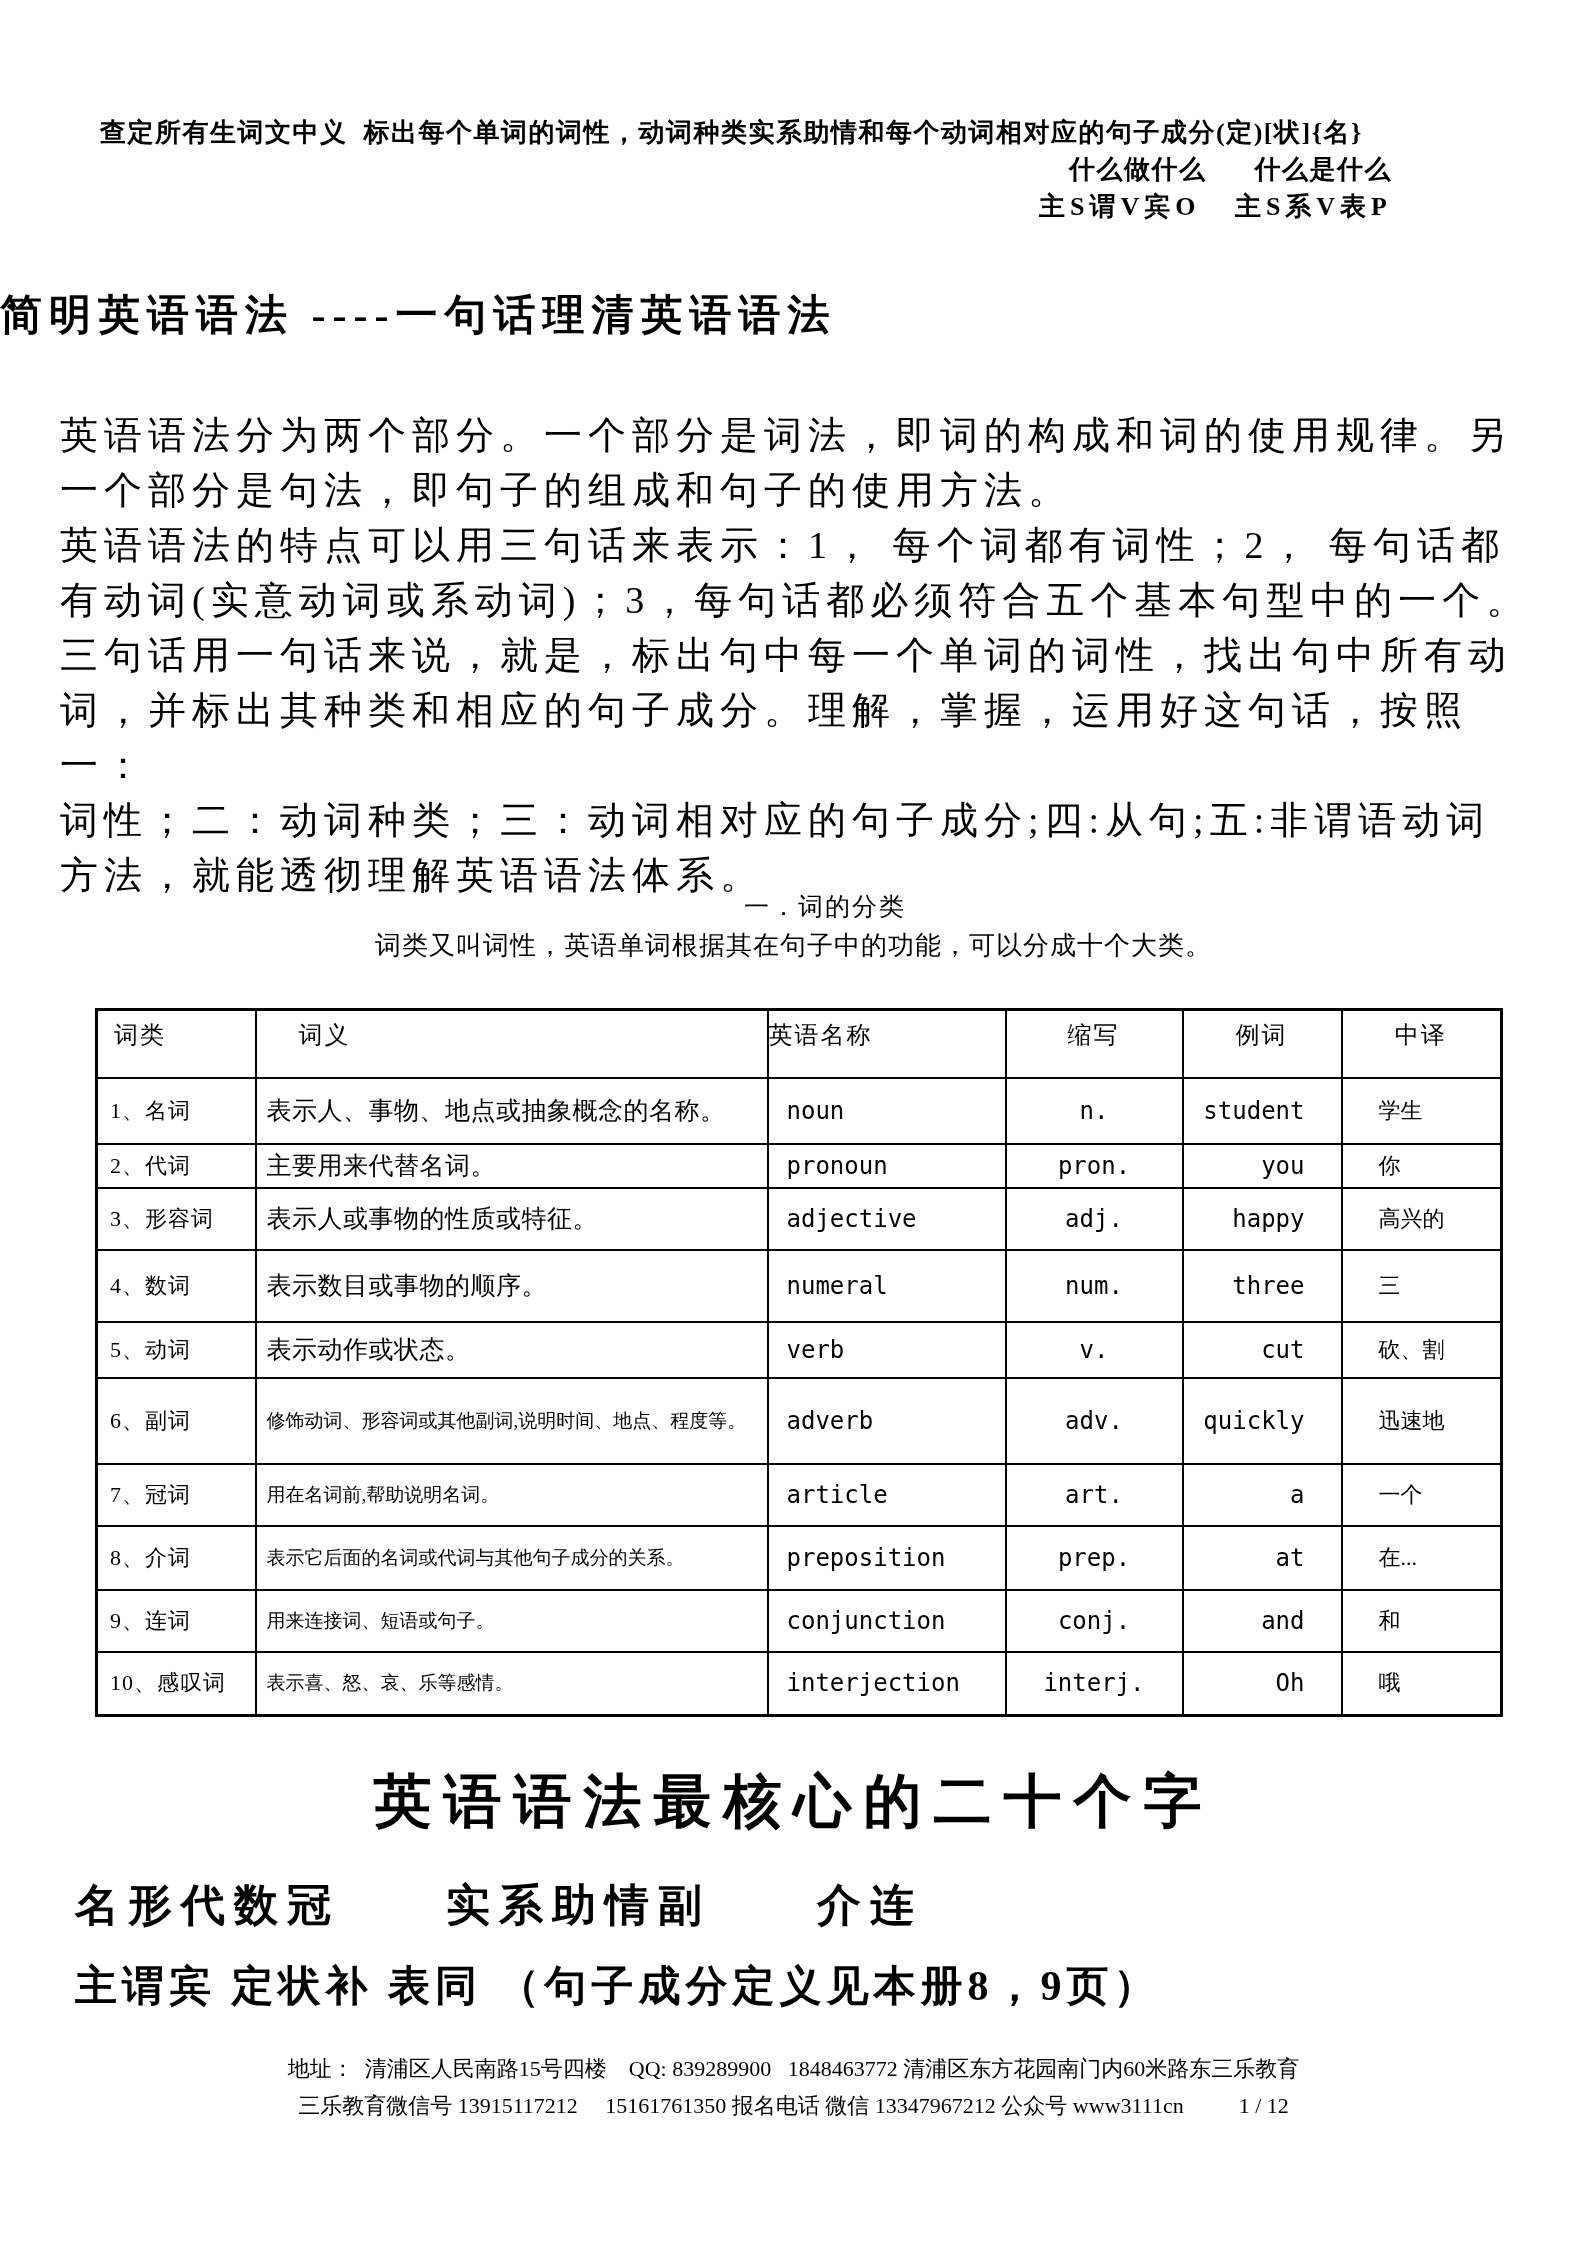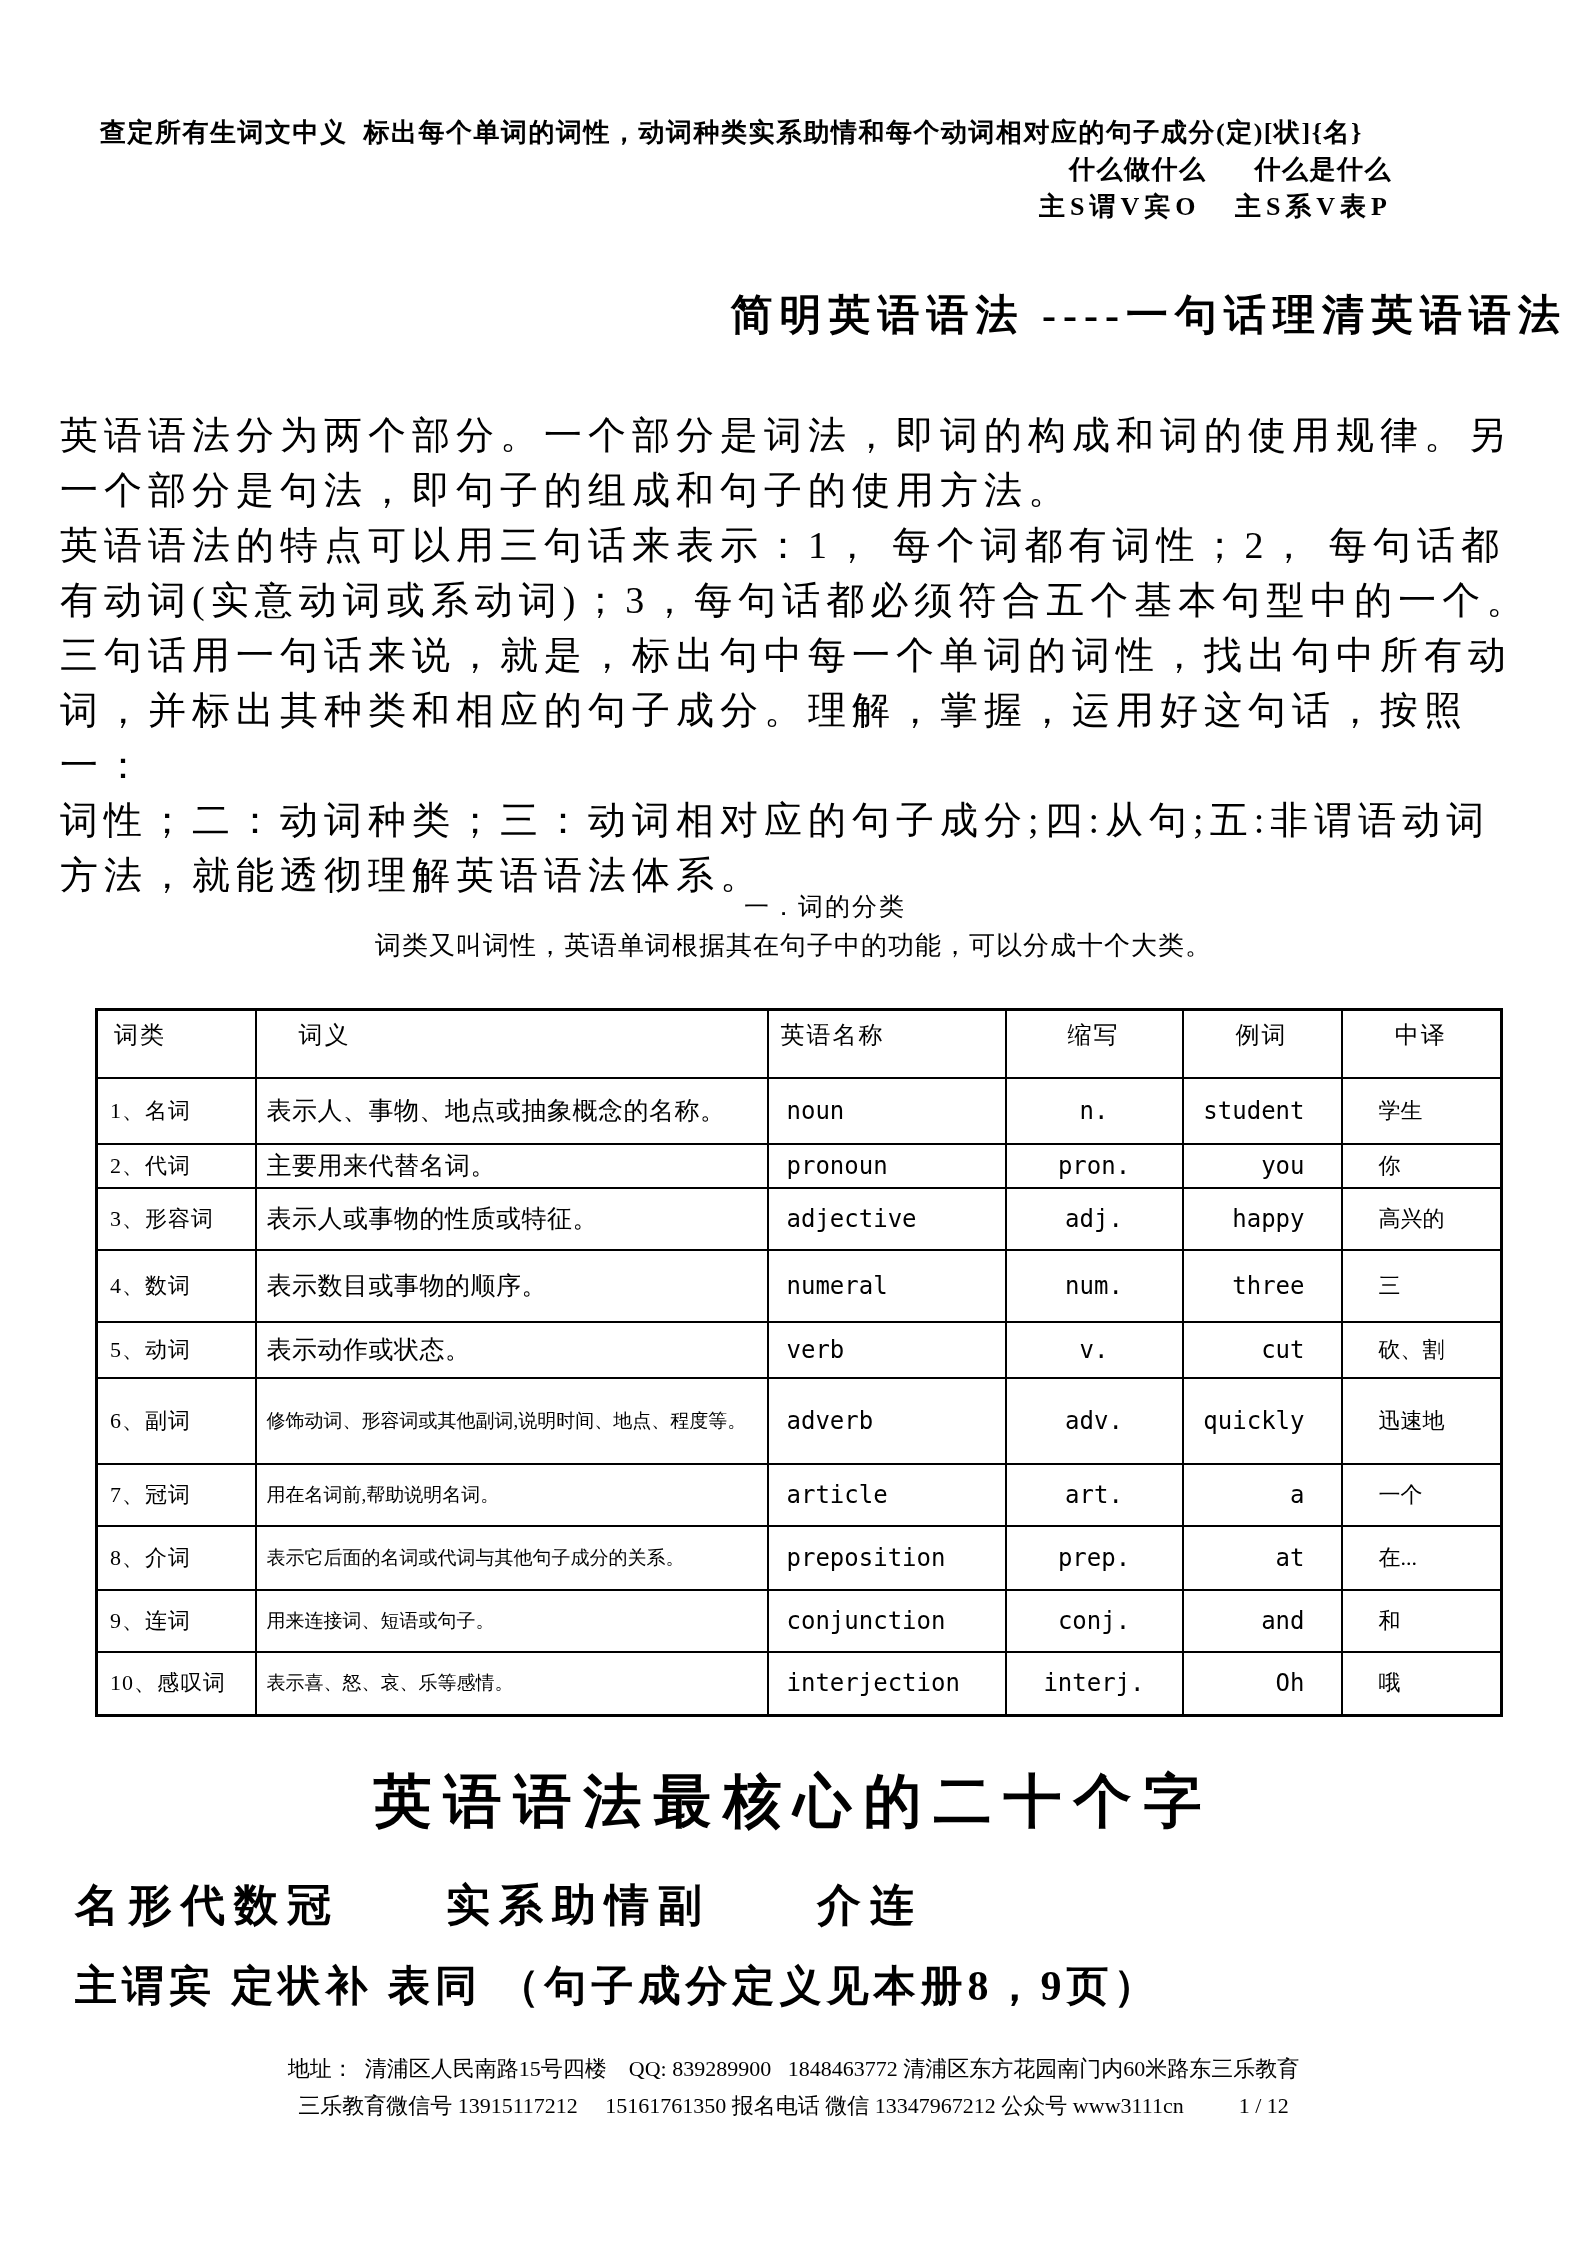--- a/index.html
+++ b/index.html
@@ -15,41 +15,41 @@
   .abs{position:absolute;}
   .prewrap{white-space:pre-wrap;}
 
   
   .note{top:114px;left:100px;width:1292px;font-weight:700;font-size:26px;line-height:37px;letter-spacing:1.5px;}
   .note-line1{text-align:left;}
   .note-line2{text-align:right;}
   .note-line3{text-align:right;letter-spacing:5px;}
 
   
-  .title{top:291px;left:0;width:1567px;text-align:right;font-size:42px;font-weight:700;letter-spacing:7px;line-height:48px;}
+  .title{top:291px;left:0;width:1567px;text-align:left;font-size:42px;font-weight:700;letter-spacing:7px;line-height:48px;}
 
   
   .intro{top:408px;left:60px;width:1480px;font-size:38px;letter-spacing:6px;line-height:55px;}
   .intro-line{white-space:pre-wrap;}
 
   
   .sec-head{top:890px;left:0;width:1650px;text-align:center;font-size:25px;letter-spacing:2px;}
   .sec-sub{top:928px;left:0;width:1587px;text-align:center;font-size:26px;letter-spacing:1px;}
 
   
   .tbl-wrap{top:1008px;left:95px;}
   table{border-collapse:collapse;table-layout:fixed;width:1405px;}
   col.c1{width:159px}col.c2{width:512px}col.c3{width:238px}col.c4{width:177px}col.c5{width:159px}col.c6{width:160px}
   th,td{border:2px solid #000;overflow:hidden;}
   table{border:3px solid #000;}
   thead tr{height:68px;}
   th{font-weight:400;font-size:24px;vertical-align:top;padding-top:8px;letter-spacing:2px;text-align:left;}
   th:nth-child(1){padding-left:16px;}
   th:nth-child(2){padding-left:42px;}
-  th:nth-child(3){padding-left:12px;}
+  th:nth-child(3){padding-left:0;}
   th:nth-child(4),th:nth-child(5),th:nth-child(6){text-align:center;padding-left:0;}
   td{vertical-align:middle;}
   td:nth-child(1){font-size:22px;padding-left:12px;letter-spacing:1px;}
   td:nth-child(2){font-size:25px;padding-left:10px;letter-spacing:0.5px;}
   td:nth-child(3){font-family:"DejaVu Sans Mono","Liberation Mono",monospace;font-size:24px;padding-left:18px;}
   td:nth-child(4){font-family:"DejaVu Sans Mono","Liberation Mono",monospace;font-size:24px;text-align:center;}
   td:nth-child(5){font-family:"DejaVu Sans Mono","Liberation Mono",monospace;font-size:24px;text-align:right;padding-right:36px;}
   td:nth-child(6){font-size:22px;padding-left:36px;}
   tbody tr:nth-child(1){height:66px}
   tbody tr:nth-child(2){height:44px}

